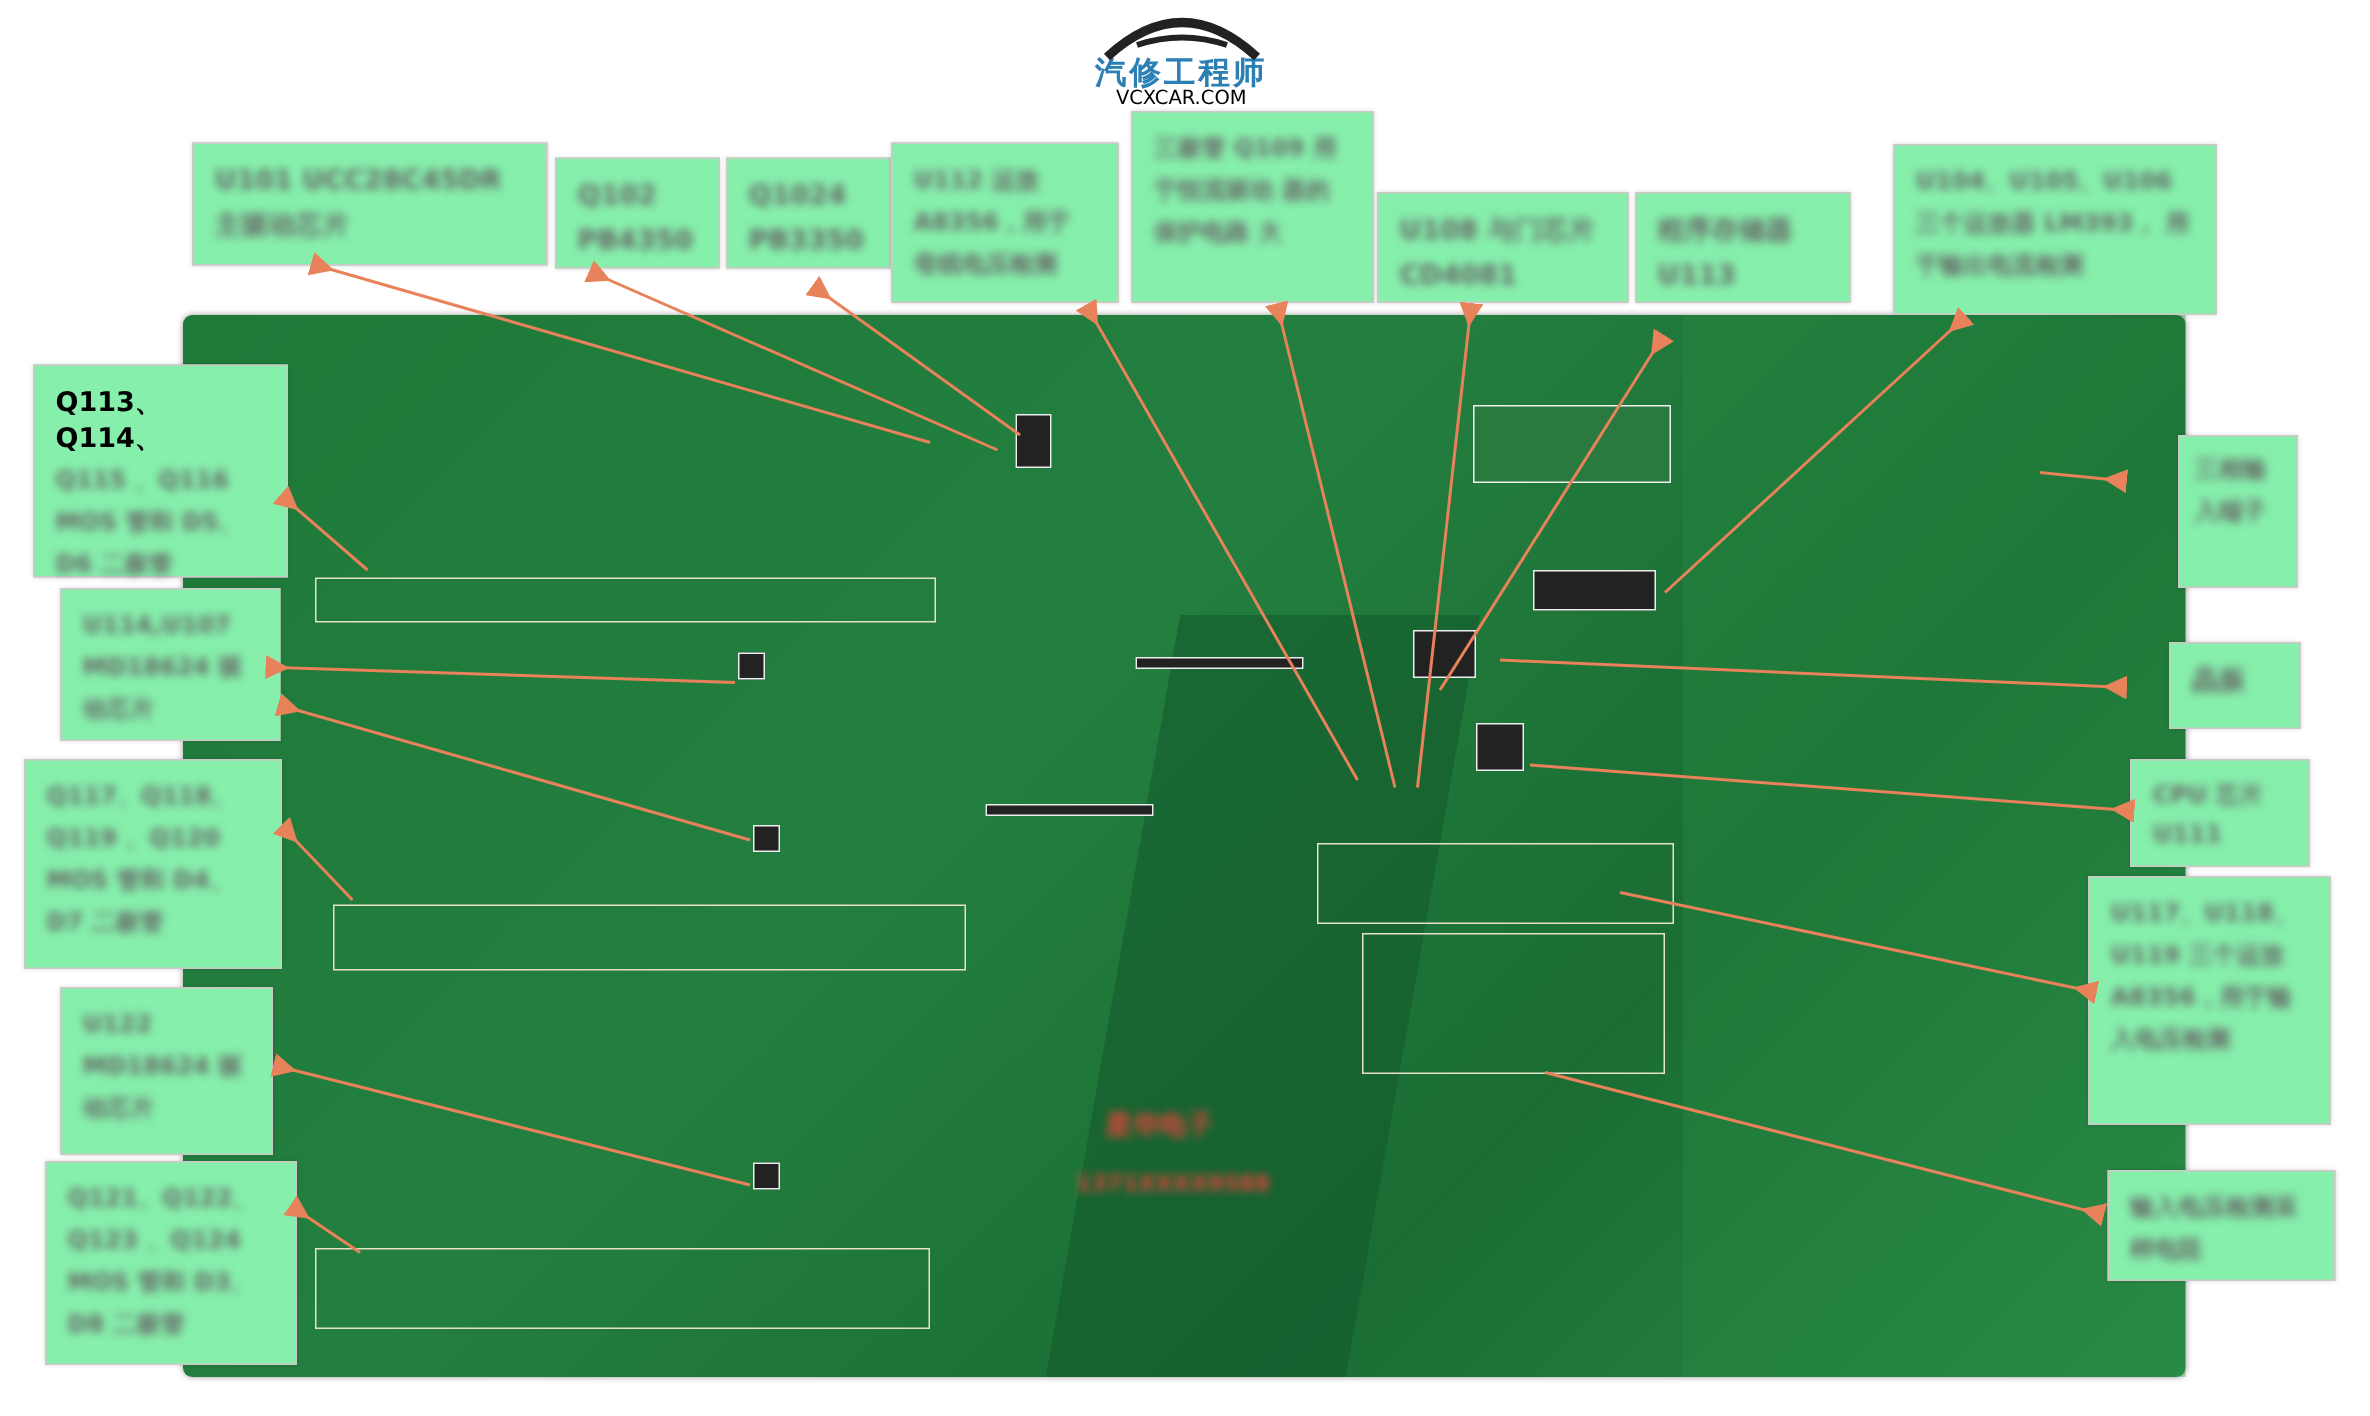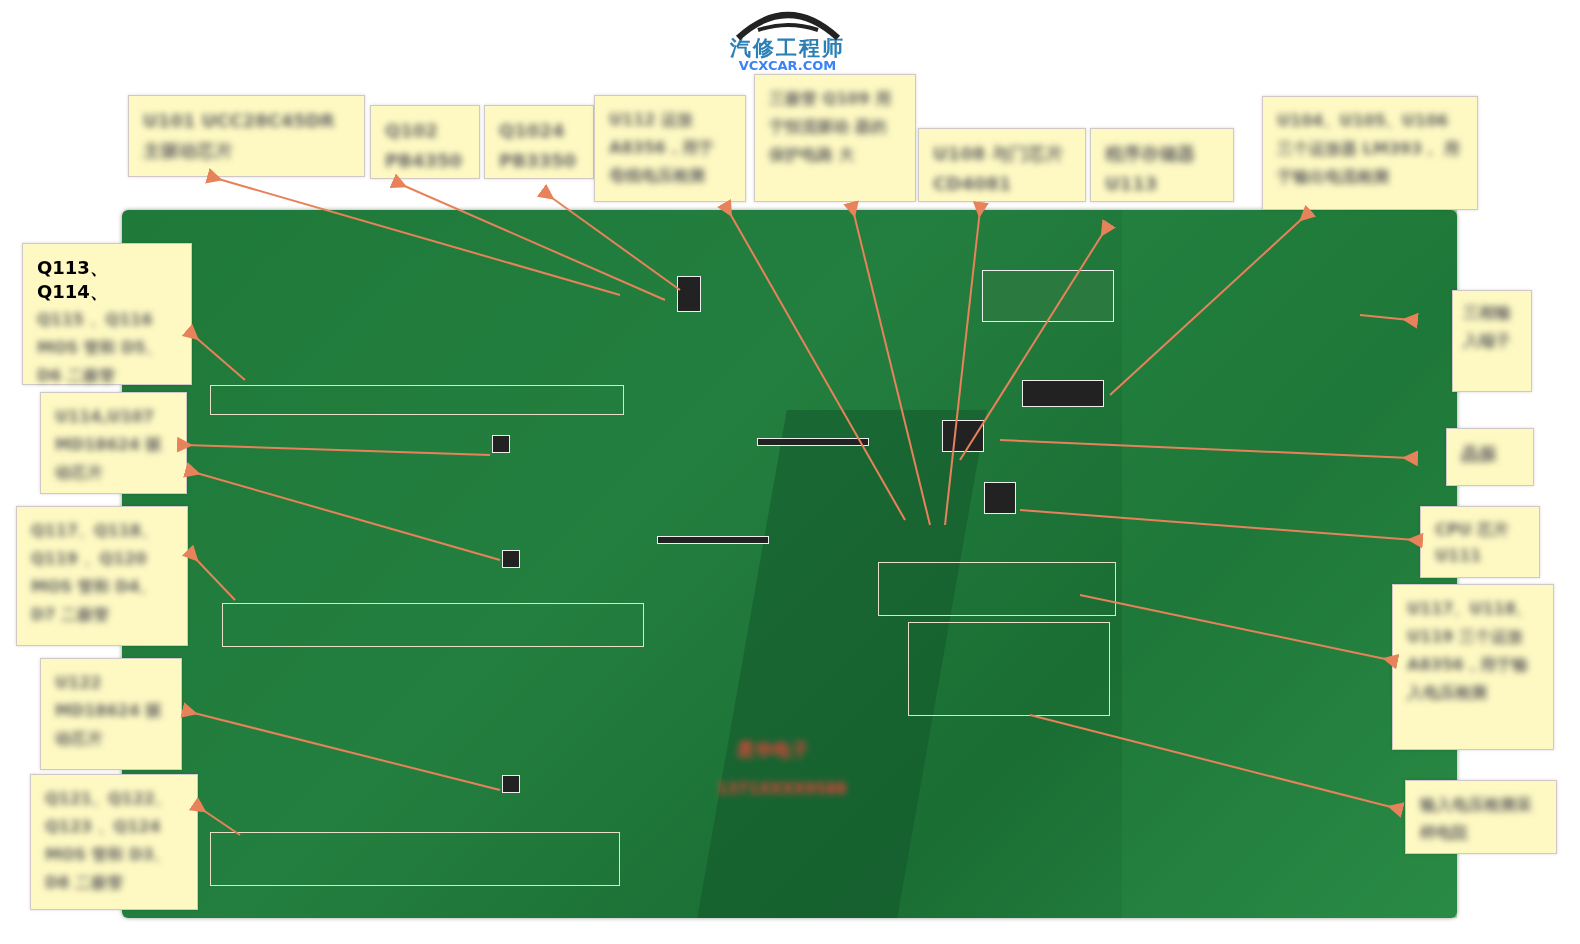--- a/index.html
+++ b/index.html
@@ -1,25 +1,25 @@
 <!DOCTYPE html>
 <html><head>
 <meta charset="utf-8">
 <style>
   html,body{margin:0;padding:0;background:#fff;}
   body{width:1580px;height:944px;position:relative;overflow:hidden;font-family:"DejaVu Sans",sans-serif;}
   .board{position:absolute;left:122px;top:210px;width:1335px;height:708px;background:linear-gradient(135deg,#1f7a3a 0%,#237f3f 40%,#1a6d33 70%,#2a8a46 100%);border-radius:6px;box-shadow:0 0 4px rgba(0,0,0,.4);}
   .trace{position:absolute;background:rgba(20,90,45,.6);}
   .comp{position:absolute;background:#222;border:1px solid #eee;}
-  .box{position:absolute;background:#fef9c3;border:1px solid #cfc8c6;box-shadow:0 0 3px rgba(0,0,0,.15);}
+  .box{position:absolute;background:#86efac;border:1px solid #cfc8c6;box-shadow:0 0 3px rgba(0,0,0,.15);}
   .blur{color:#666;filter:blur(3px);font-size:18px;line-height:30px;padding:10px 14px;font-weight:bold;}
   .clear{font-size:18px;font-weight:bold;color:#000;padding:12px 14px 0;}
   .logo{position:absolute;left:705px;top:0;width:165px;height:85px;text-align:center;}
   .logo-title{font-size:21px;font-weight:bold;color:#2a7fb5;letter-spacing:2px;margin-top:34px;}
-  .logo-url{font-size:13px;font-weight:bold;color:#3b82f6;margin-top:-4px;}
+  .logo-url{font-size:13px;font-weight:normal;color:#000000;margin-top:-4px;}
   .rect-outline{position:absolute;border:1px solid #e8e0c8;}
   .watermark{position:absolute;color:#e0443a;filter:blur(3px);font-weight:bold;}
   svg.arrows{position:absolute;left:0;top:0;}
 </style>
 </head>
 <body>
 
 <div class="logo">
   <svg width="110" height="40" style="position:absolute;left:28px;top:0">
     <path d="M5 38 Q55 -8 105 38" stroke="#222" stroke-width="6" fill="none"></path>

